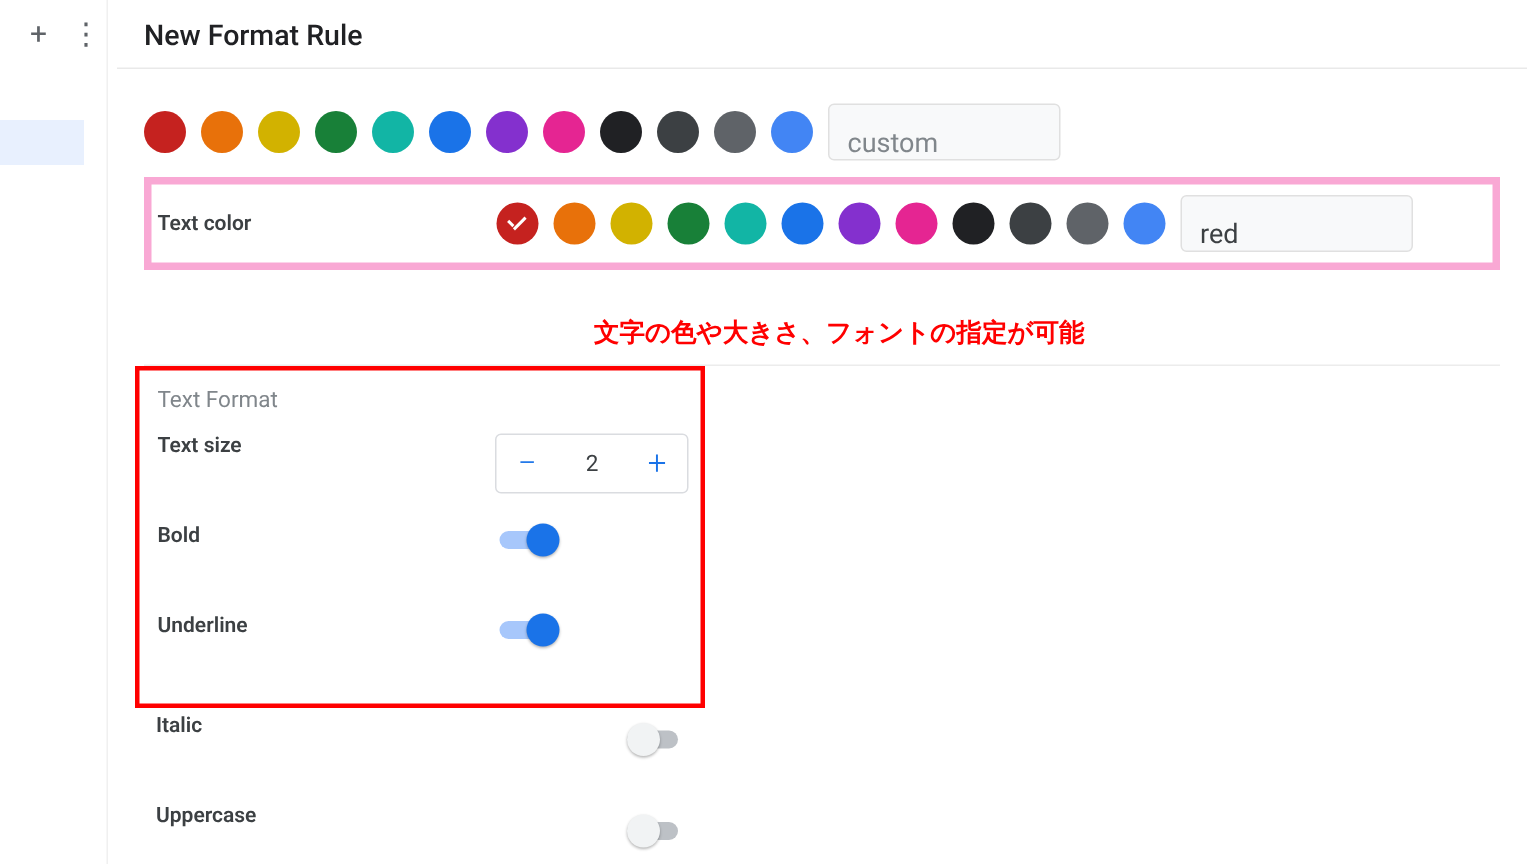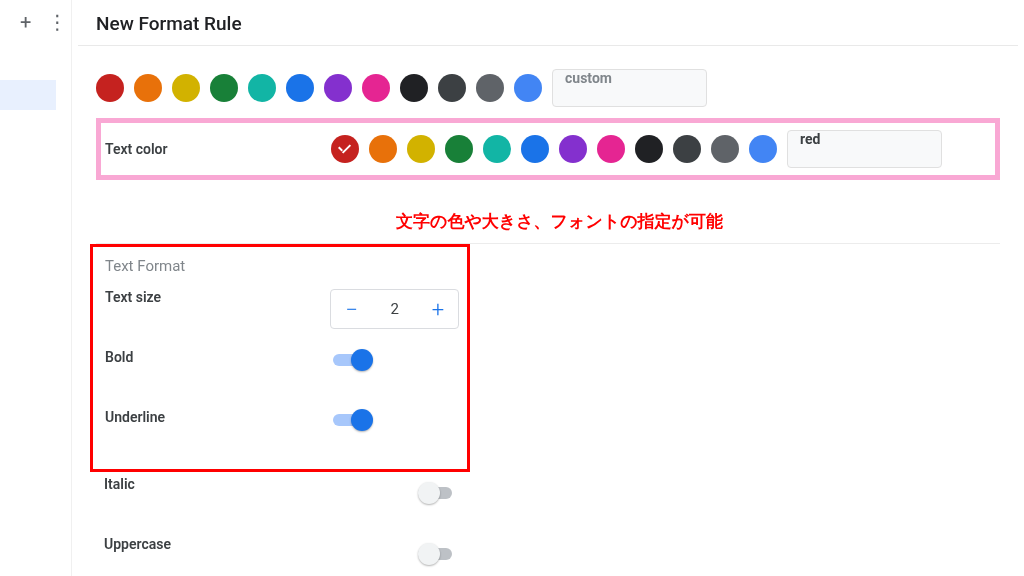--- a/index.html
+++ b/index.html
@@ -12,21 +12,21 @@
   .main { flex: 1; padding: 0 6px; }
   .titlebar { padding: 12px 18px 10px 18px; border-bottom: 1px solid #e9e9e9; }
   .titlebar h1 { margin: 0; font-size: 19px; font-weight: 500; color: #202124; }
   .content { padding: 14px 18px 0 18px; }
   .color-row { display: flex; align-items: center; height: 56px; }
   .row-label { width: 230px; font-size: 14px; font-weight: 600; color: #3c4043; }
   .swatches { display: flex; align-items: center; gap: 10px; }
   .swatch { width: 28px; height: 28px; border-radius: 50%; cursor: pointer; position: relative; flex-shrink: 0; }
   .swatch.selected::after { content: ""; position: absolute; left: 7px; top: 13px; width: 5px; height: 2px; background: #fff; transform: rotate(45deg); }
   .swatch.selected::before { content: ""; position: absolute; left: 10px; top: 13px; width: 11px; height: 2px; background: #fff; transform: rotate(-45deg); }
-  .custom-box { margin-left: 10px; width: 155px; height: 38px; border: 1px solid #e0e0e0; border-radius: 4px; background: #f8f9fa; color: #80868b; font-size: 14px; display: flex; align-items: flex-start; padding: 0 12px; font-weight: bold; }
+  .custom-box { margin-left: 10px; width: 155px; height: 38px; border: 1px solid #e0e0e0; border-radius: 4px; background: #f8f9fa; color: #80868b; font-size: 18px; display: flex; align-items: flex-end; padding: 0 12px; }
   .redbox1 { border: 5px solid #f9a8d4; padding: 0 0 0 0; margin-top: 2px; margin-bottom: 6px; }
   .redbox1 .color-row { height: 52px; padding: 0 0; }
   .redbox1 .row-label { padding-left: 4px; }
   .annot-line { display: flex; justify-content: flex-start; padding: 24px 0 6px 0; }
   .annot-text { color: #ff0000; font-weight: 700; font-size: 17px; margin-left: 300px; }
   .section-ruler { border-top: 1px solid #ececec; margin: 4px 0 0 0; }
   .format-area { display: flex; }
   .redbox2 { border: 3px solid #ff0000; width: 380px; padding: 10px 8px 0 8px; margin-left: -6px; }
   .section-title { color: #80868b; font-size: 15px; font-weight: 400; margin: 0 0 14px 4px; }
   .fmt-row { display: flex; align-items: flex-start; height: 60px; }

